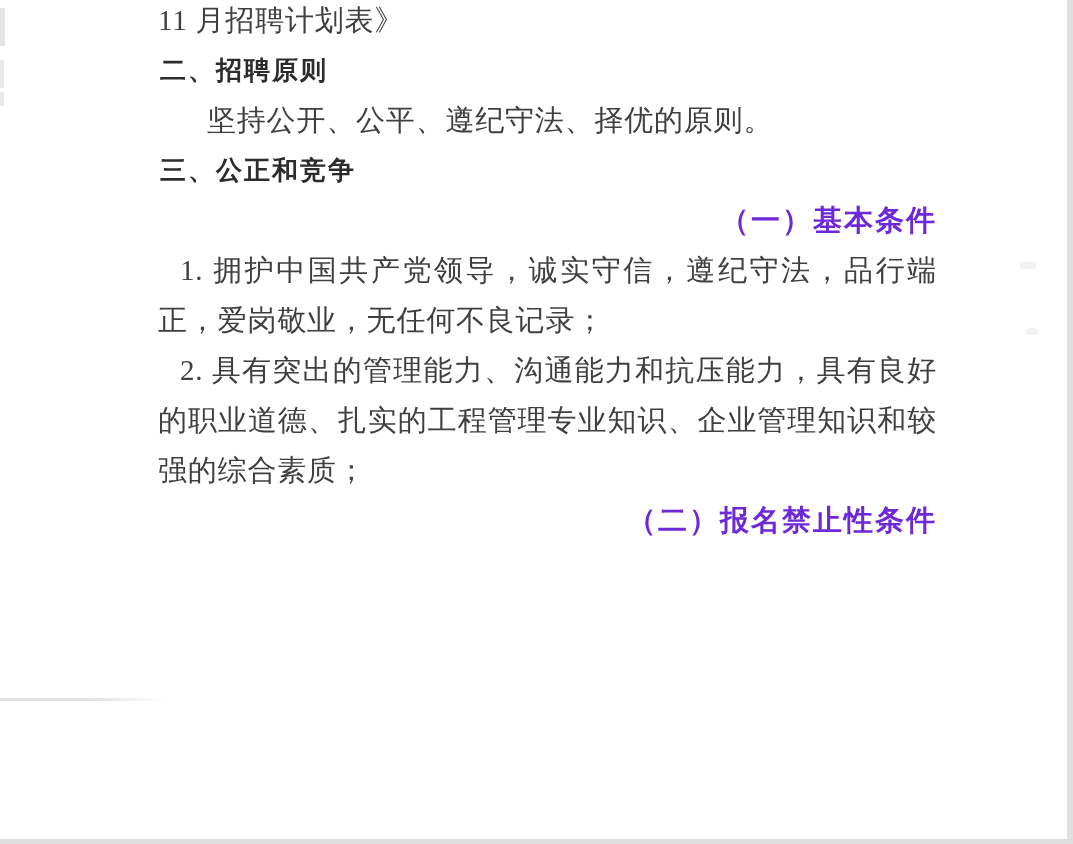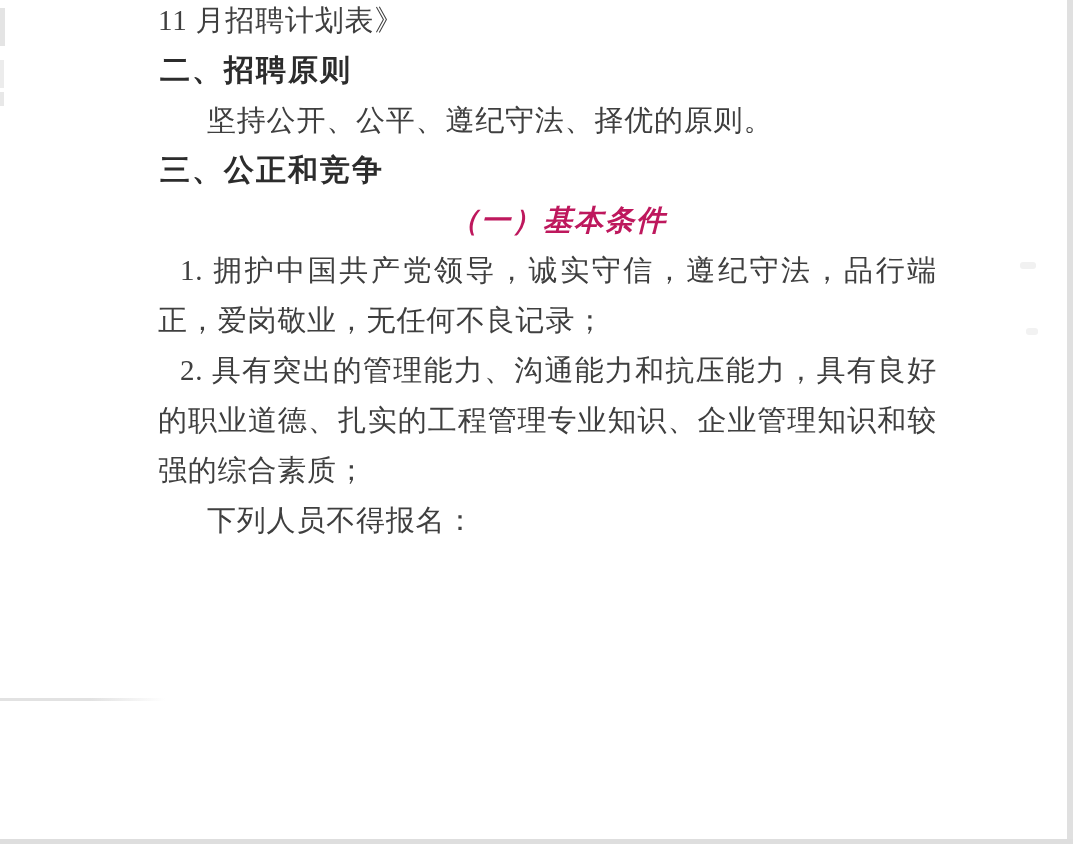--- a/index.html
+++ b/index.html
@@ -21,33 +21,32 @@
     font-size:29px;
     line-height:50px;
     letter-spacing:0.8px;
     text-align:justify;
     line-break:strict;
   }
   p.cont { text-indent:0; }
   p.heading {
     font-family:"Liberation Sans","DejaVu Sans",sans-serif;
     font-weight:bold;
-    font-size:30px;
+    font-size:26px;
     color:#2c2c2c;
     letter-spacing:2px;
     text-align:left;
     text-indent:2px;
   }
   p.sub {
     font-weight:bold;
-    color:#be185d;
+    color:#6d28d9;
     letter-spacing:2px;
-    text-align:center;
+    text-align:right;
     text-indent:22px;
-    font-style:italic;
   }
   p.sub2 { text-indent:52px; }
   p.body-ind { text-indent:49px; }
   p.num { text-indent:22px; }
   p.squeeze { letter-spacing:4px; }
 
   
   .edge-right {
     position:absolute; top:0; right:0;
     width:6px; height:844px;
@@ -74,21 +73,21 @@
 <body>
 
 <div class="page-content">
   <p class="cont">11 月招聘计划表》</p>
   <p class="heading">二、招聘原则</p>
   <p class="body-ind">坚持公开、公平、遵纪守法、择优的原则。</p>
   <p class="heading">三、公正和竞争</p>
   <p class="sub">（一）基本条件</p>
   <p class="num">1. 拥护中国共产党领导，诚实守信，遵纪守法，品行端正，爱岗敬业，无任何不良记录；</p>
   <p class="num">2. 具有突出的管理能力、沟通能力和抗压能力，具有良好的职业道德、扎实的工程管理专业知识、企业管理知识和较强的综合素质；</p>
-  <p class="body-ind">下列人员不得报名：</p>
+  <p class="sub sub2">（二）报名禁止性条件</p>
 </div>
 
 <div class="edge-right"></div>
 <div class="edge-bottom"></div>
 <div class="artifact-hline"></div>
 <div class="smudge smudge-a"></div>
 <div class="smudge smudge-b"></div>
 <div class="smudge smudge-c"></div>
 <div class="smudge smudge-d"></div>
 <div class="smudge smudge-e"></div>

